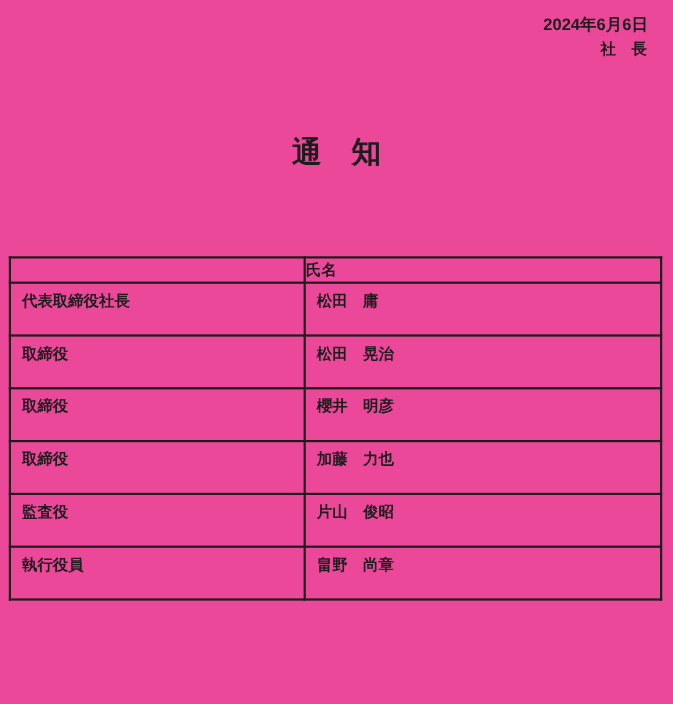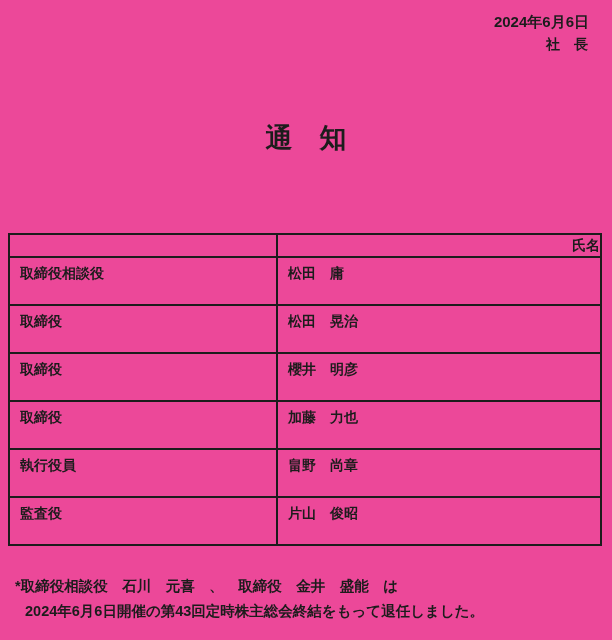--- a/index.html
+++ b/index.html
@@ -61,21 +61,21 @@
   }
   table.officer-table th,
   table.officer-table td {
     border: 2px solid #1c1c1c;
     font-weight: bold;
   }
   .col-position { width: 266px; }
   .col-name { width: auto; }
   table.officer-table thead tr { height: 23px; }
   table.officer-table thead th {
-    text-align: right;
+    text-align: left;
     vertical-align: middle;
     padding: 1px 0;
     font-size: 14px;
   }
   table.officer-table tbody tr { height: 48px; }
   table.officer-table tbody td {
     vertical-align: top;
     padding: 7px 6px 0 10px;
     white-space: nowrap;
   }
@@ -107,44 +107,40 @@
 
   <table class="officer-table">
     <thead>
       <tr>
         <th class="col-position"></th>
         <th class="col-name">氏名</th>
       </tr>
     </thead>
     <tbody>
       <tr>
-        <td class="col-position">取締役相談役</td>
+        <td class="col-position">代表取締役社長</td>
         <td class="col-name">松田　庸</td>
       </tr>
       <tr>
         <td class="col-position">取締役</td>
         <td class="col-name">松田　晃治</td>
       </tr>
       <tr>
         <td class="col-position">取締役</td>
         <td class="col-name">櫻井　明彦</td>
       </tr>
       <tr>
         <td class="col-position">取締役</td>
         <td class="col-name">加藤　力也</td>
       </tr>
       <tr>
+        <td class="col-position">監査役</td>
+        <td class="col-name">片山　俊昭</td>
+      </tr>
+      <tr>
         <td class="col-position">執行役員</td>
         <td class="col-name">畠野　尚章</td>
-      </tr>
-      <tr>
-        <td class="col-position">監査役</td>
-        <td class="col-name">片山　俊昭</td>
       </tr>
     </tbody>
   </table>
 
-  <div class="footnote">
-    <div class="fn-line1">*取締役相談役　石川　元喜　、　取締役　金井　盛能　は</div>
-    <div class="fn-line2">2024年6月6日開催の第43回定時株主総会終結をもって退任しました。</div>
-  </div>
 
 </div>
 
 </body></html>

